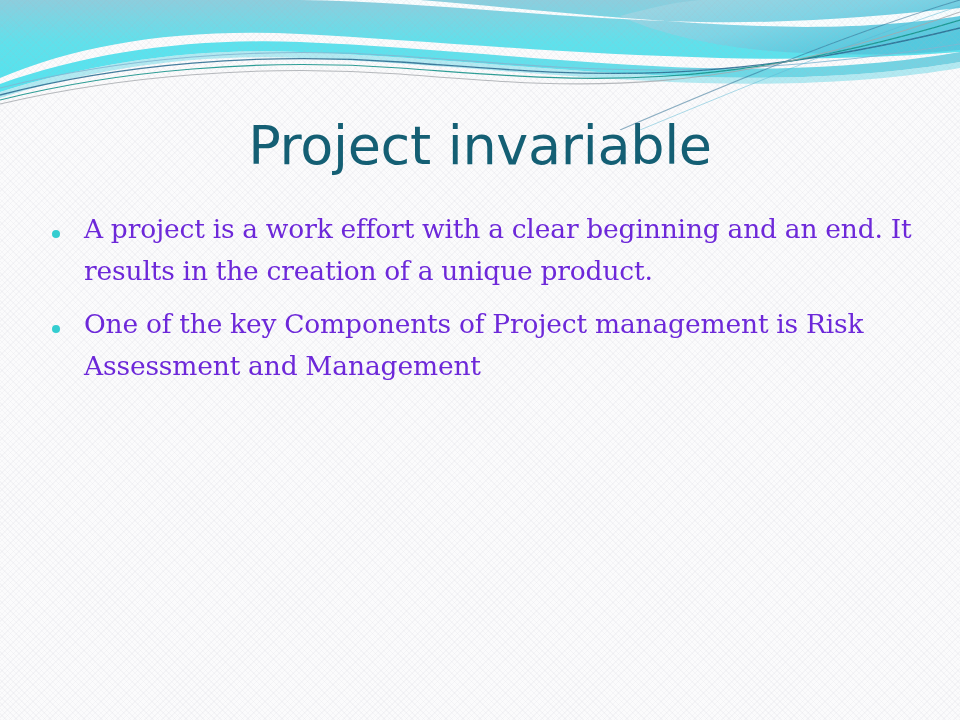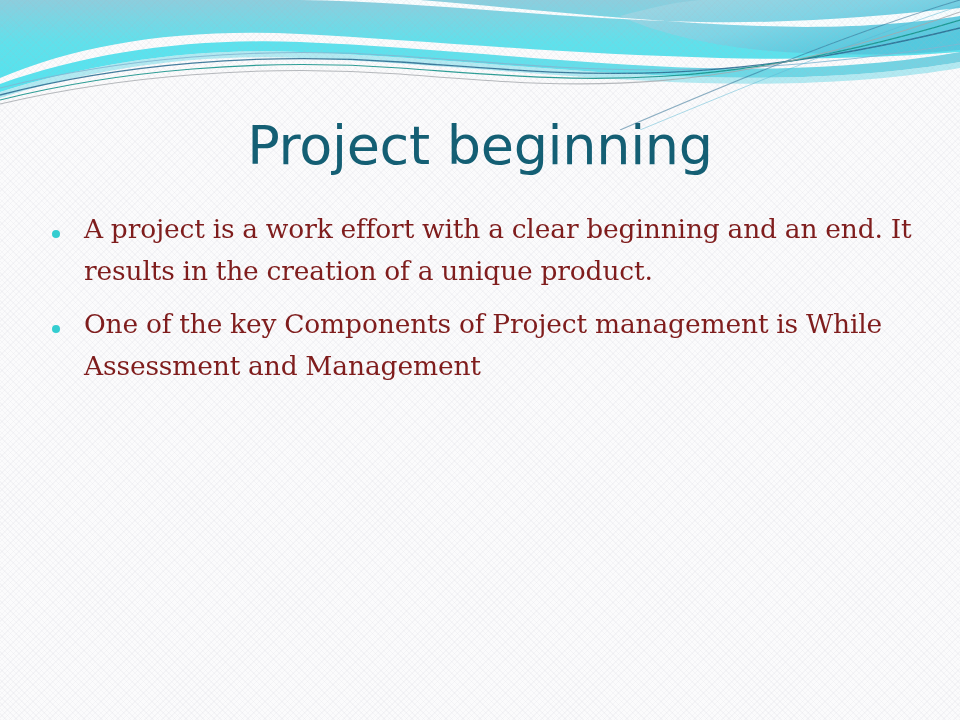--- a/index.html
+++ b/index.html
@@ -83,21 +83,21 @@
     width: 8px;
     height: 8px;
     border-radius: 50%;
     background: #34cdd0;
   }
   .bullet-text {
     flex: 1 1 auto;
     font-family: "DejaVu Serif", "Liberation Serif", serif;
     font-size: 26.5px;
     line-height: 42px;
-    color: #7f1d1d;
+    color: #6d28d9;
     letter-spacing: -0.15px;
     word-spacing: -0.4px;
   }
 </style>
 </head>
 <body>
 
 <div id="slide">
 
   <div id="banner">
@@ -178,36 +178,36 @@
 
         <path d="M0,104 C 120,76 260,64 400,74
                  C 560,86 700,104 960,12" fill="none" stroke="#a4a8ab" stroke-width="1.1" opacity="0.8"></path>
 
         <path d="M620,130 C 760,70 860,30 960,0" fill="none" stroke="#2b6d91" stroke-width="1.1" opacity="0.55"></path>
         <path d="M640,130 C 780,72 880,32 960,6" fill="none" stroke="#56b8d4" stroke-width="1.0" opacity="0.5"></path>
       </g>
     </svg>
   </div>
 
-  <div id="title">Project beginning</div>
+  <div id="title">Project invariable</div>
 
   <div id="body-block">
 
     <div class="bullet-row">
       <span class="bullet-marker">
         <span class="bullet-dot"></span>
       </span>
       <span class="bullet-text">A project is a work effort with a clear beginning and an end. It results in the creation of a unique product.</span>
     </div>
 
 
     <div class="bullet-row">
       <span class="bullet-marker">
         <span class="bullet-dot"></span>
       </span>
-      <span class="bullet-text">One of the key Components of Project management is While Assessment and Management</span>
+      <span class="bullet-text">One of the key Components of Project management is Risk Assessment and Management</span>
     </div>
 
   </div>
 
   <div id="slide-texture"></div>
 
 </div>
 
 </body></html>

